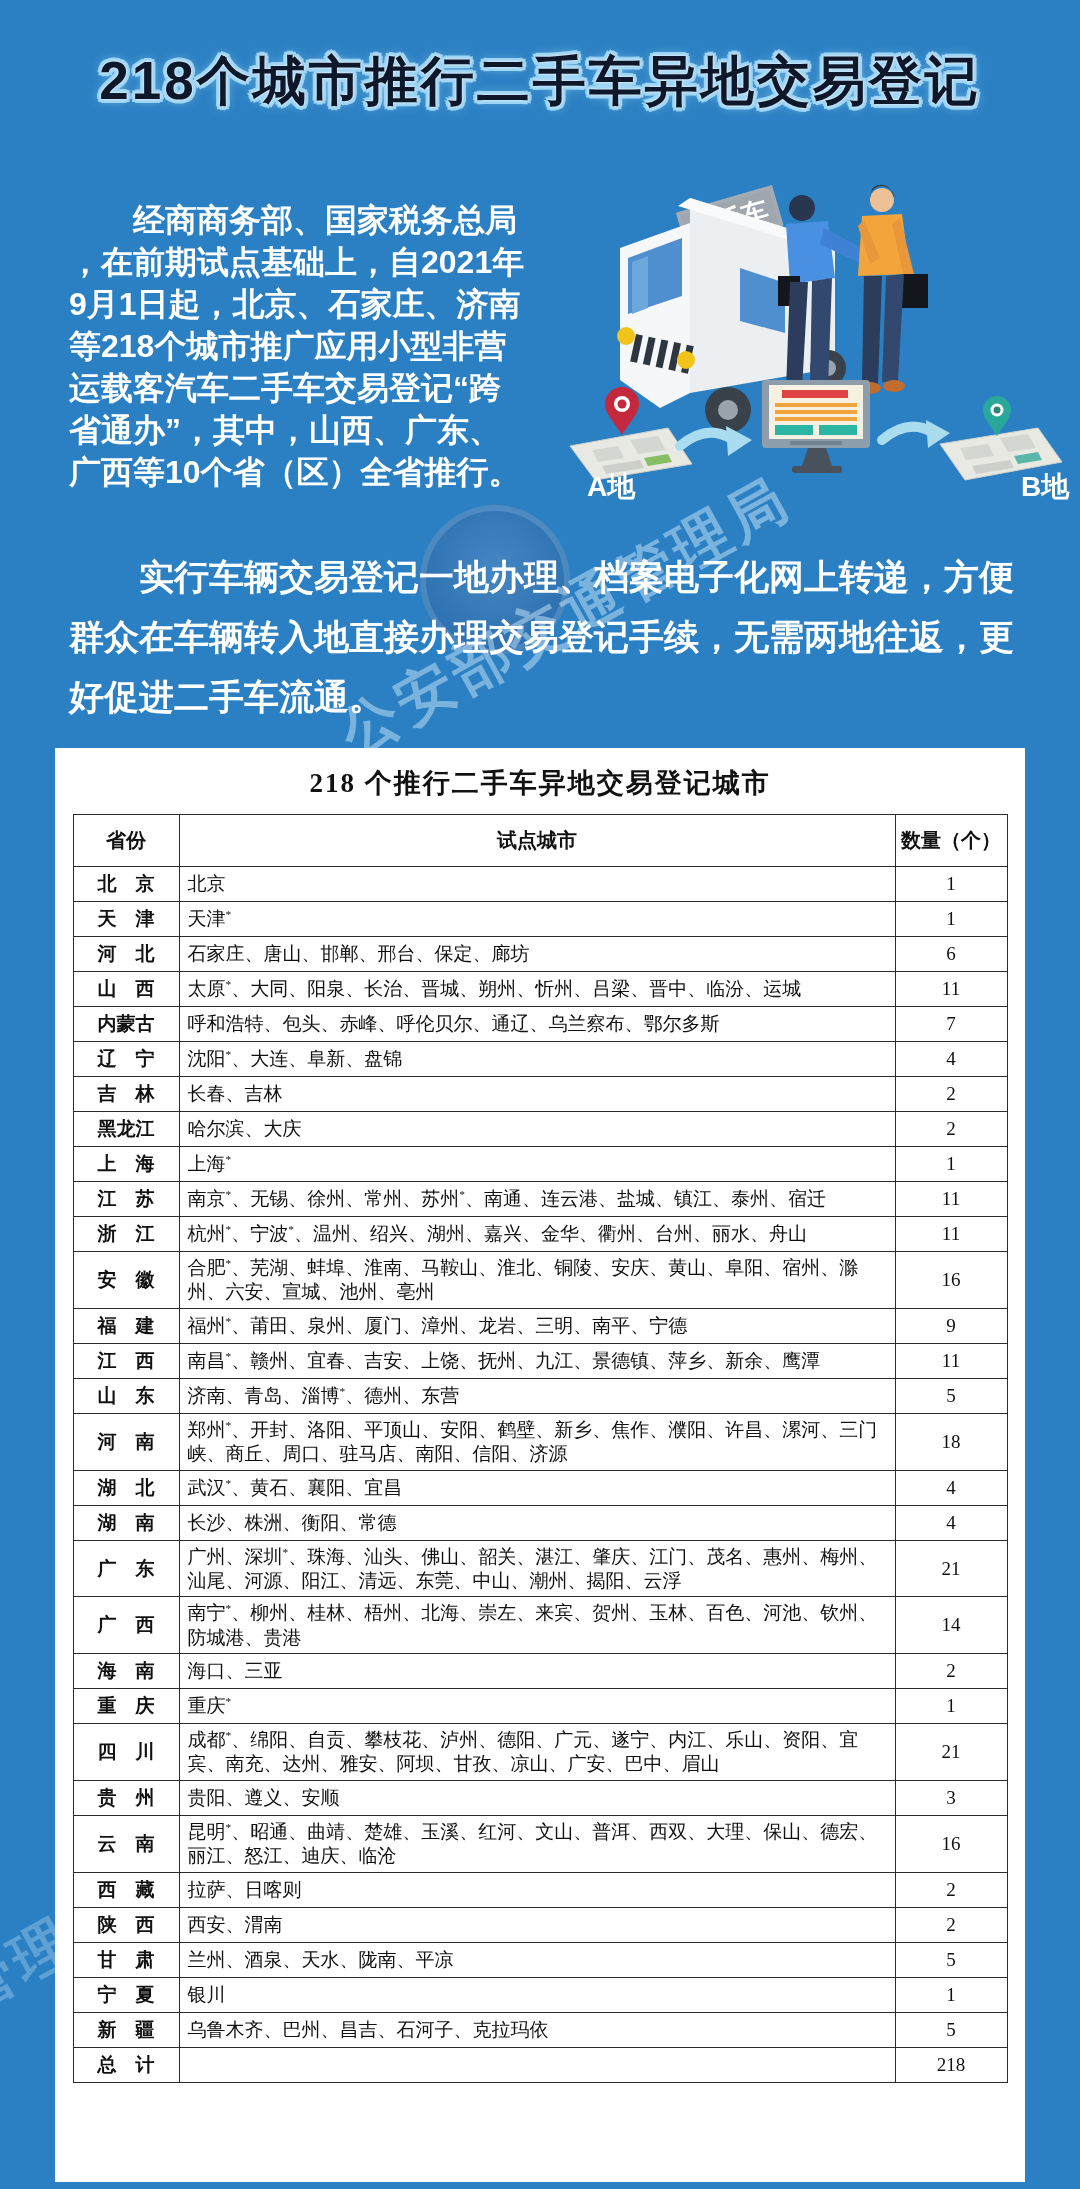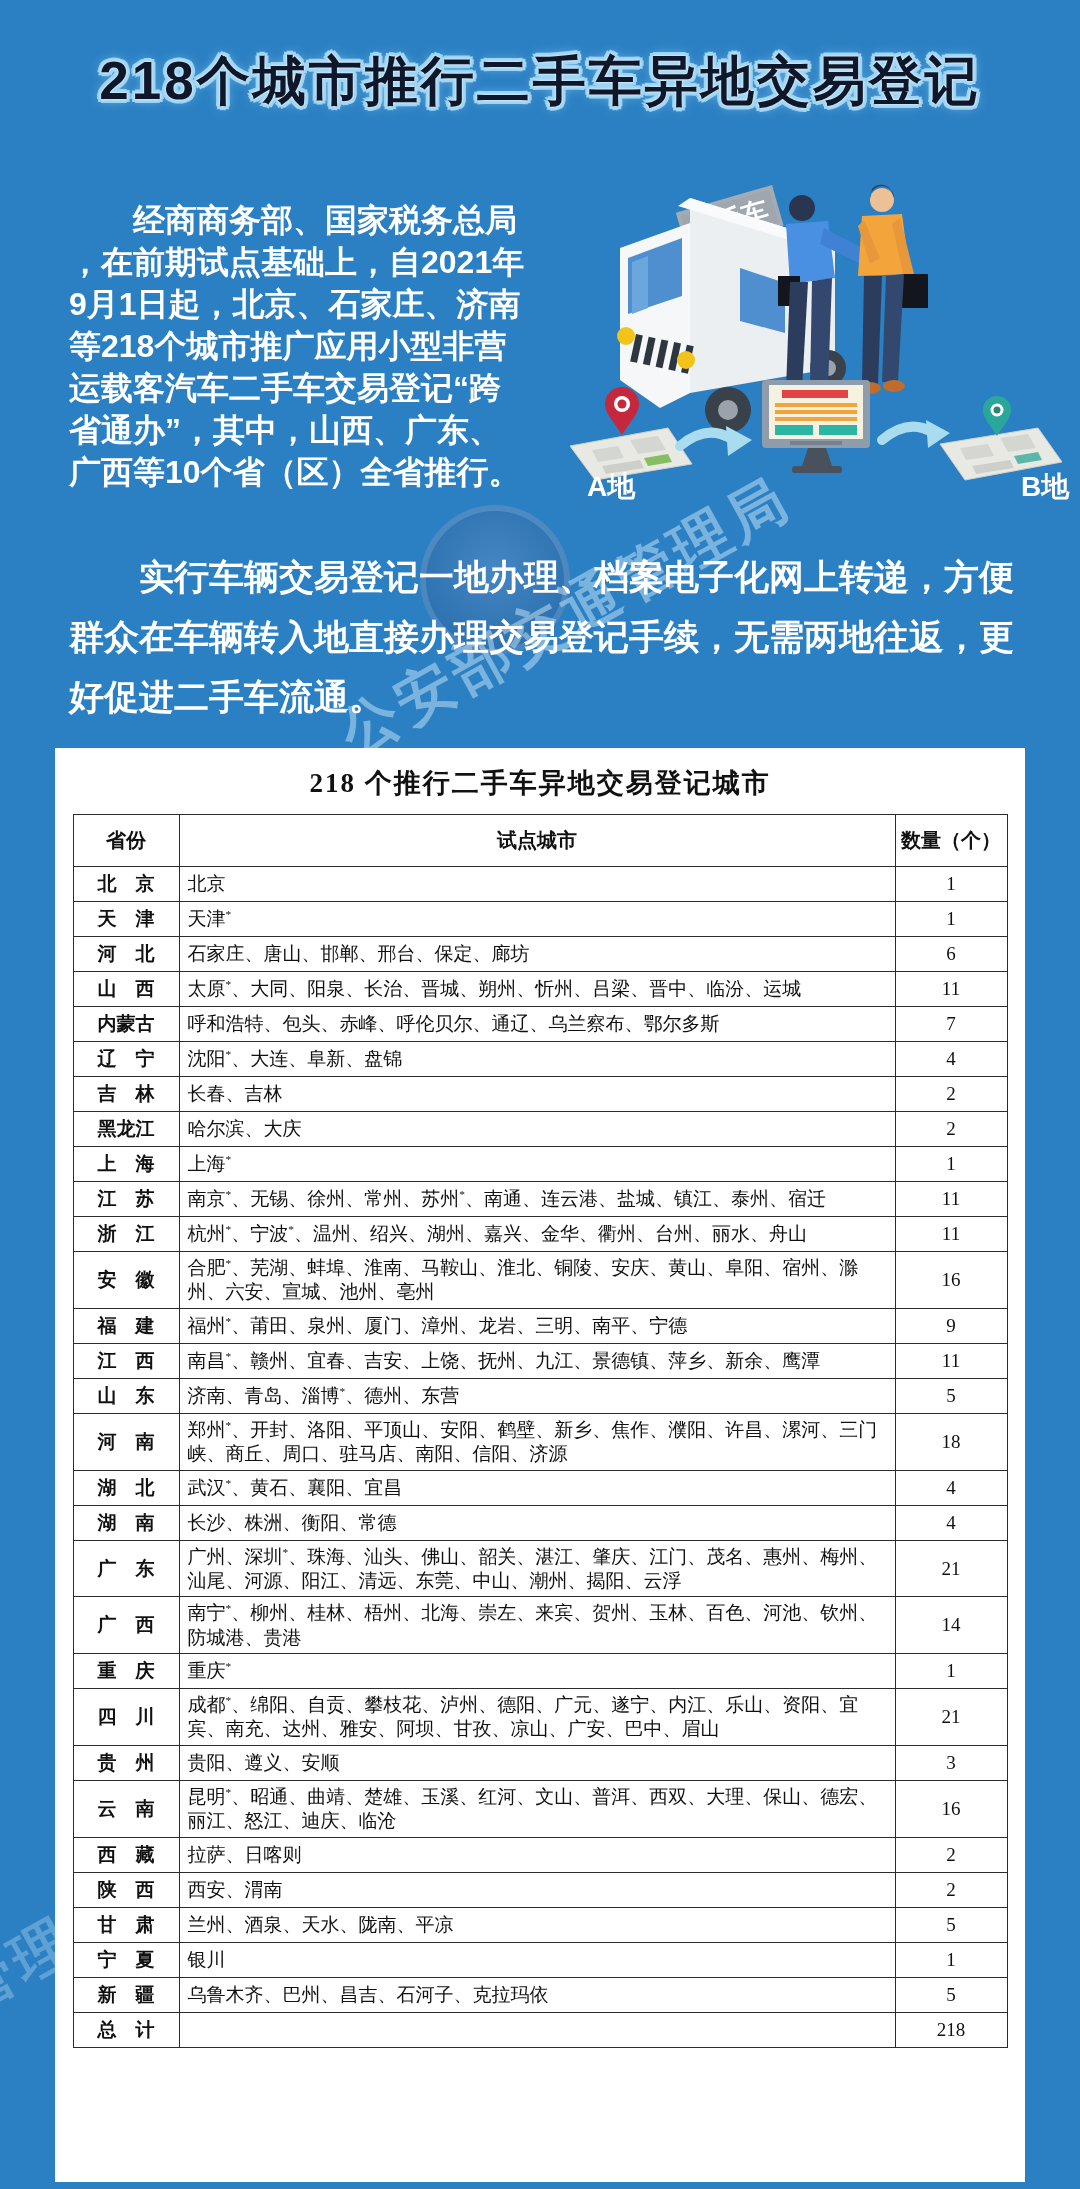--- a/index.html
+++ b/index.html
@@ -303,20 +303,25 @@
               <td class="province">广　东</td>
               <td class="cities">广州、深圳<sup>*</sup>、珠海、汕头、佛山、韶关、湛江、肇庆、江门、茂名、惠州、梅州、汕尾、河源、阳江、清远、东莞、中山、潮州、揭阳、云浮</td>
               <td class="count">21</td>
             </tr>
             <tr>
               <td class="province">广　西</td>
               <td class="cities">南宁<sup>*</sup>、柳州、桂林、梧州、北海、崇左、来宾、贺州、玉林、百色、河池、钦州、防城港、贵港</td>
               <td class="count">14</td>
             </tr>
             <tr>
+              <td class="province">海　南</td>
+              <td class="cities">海口、三亚</td>
+              <td class="count">2</td>
+            </tr>
+            <tr>
               <td class="province">重　庆</td>
               <td class="cities">重庆<sup>*</sup></td>
               <td class="count">1</td>
             </tr>
             <tr>
               <td class="province">四　川</td>
               <td class="cities">成都<sup>*</sup>、绵阳、自贡、攀枝花、泸州、德阳、广元、遂宁、内江、乐山、资阳、宜宾、南充、达州、雅安、阿坝、甘孜、凉山、广安、巴中、眉山</td>
               <td class="count">21</td>
             </tr>
             <tr>

